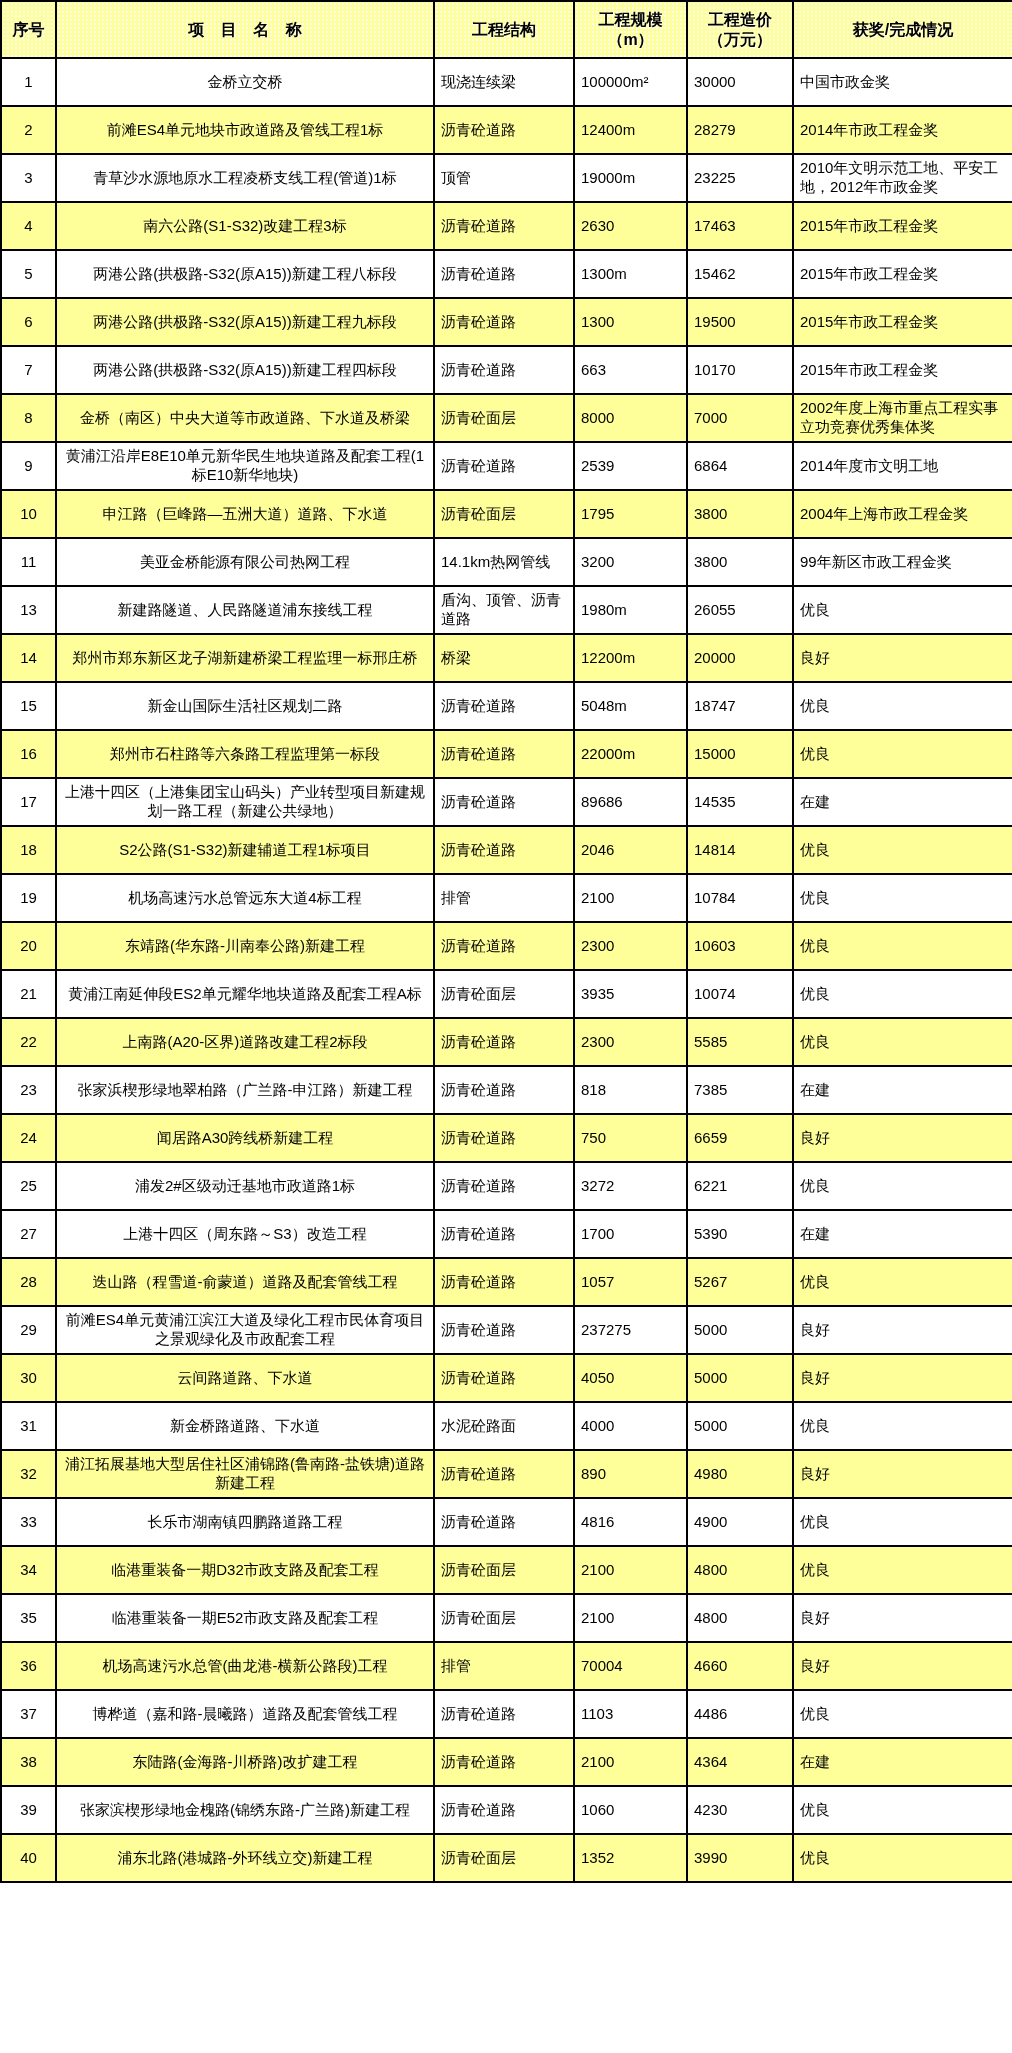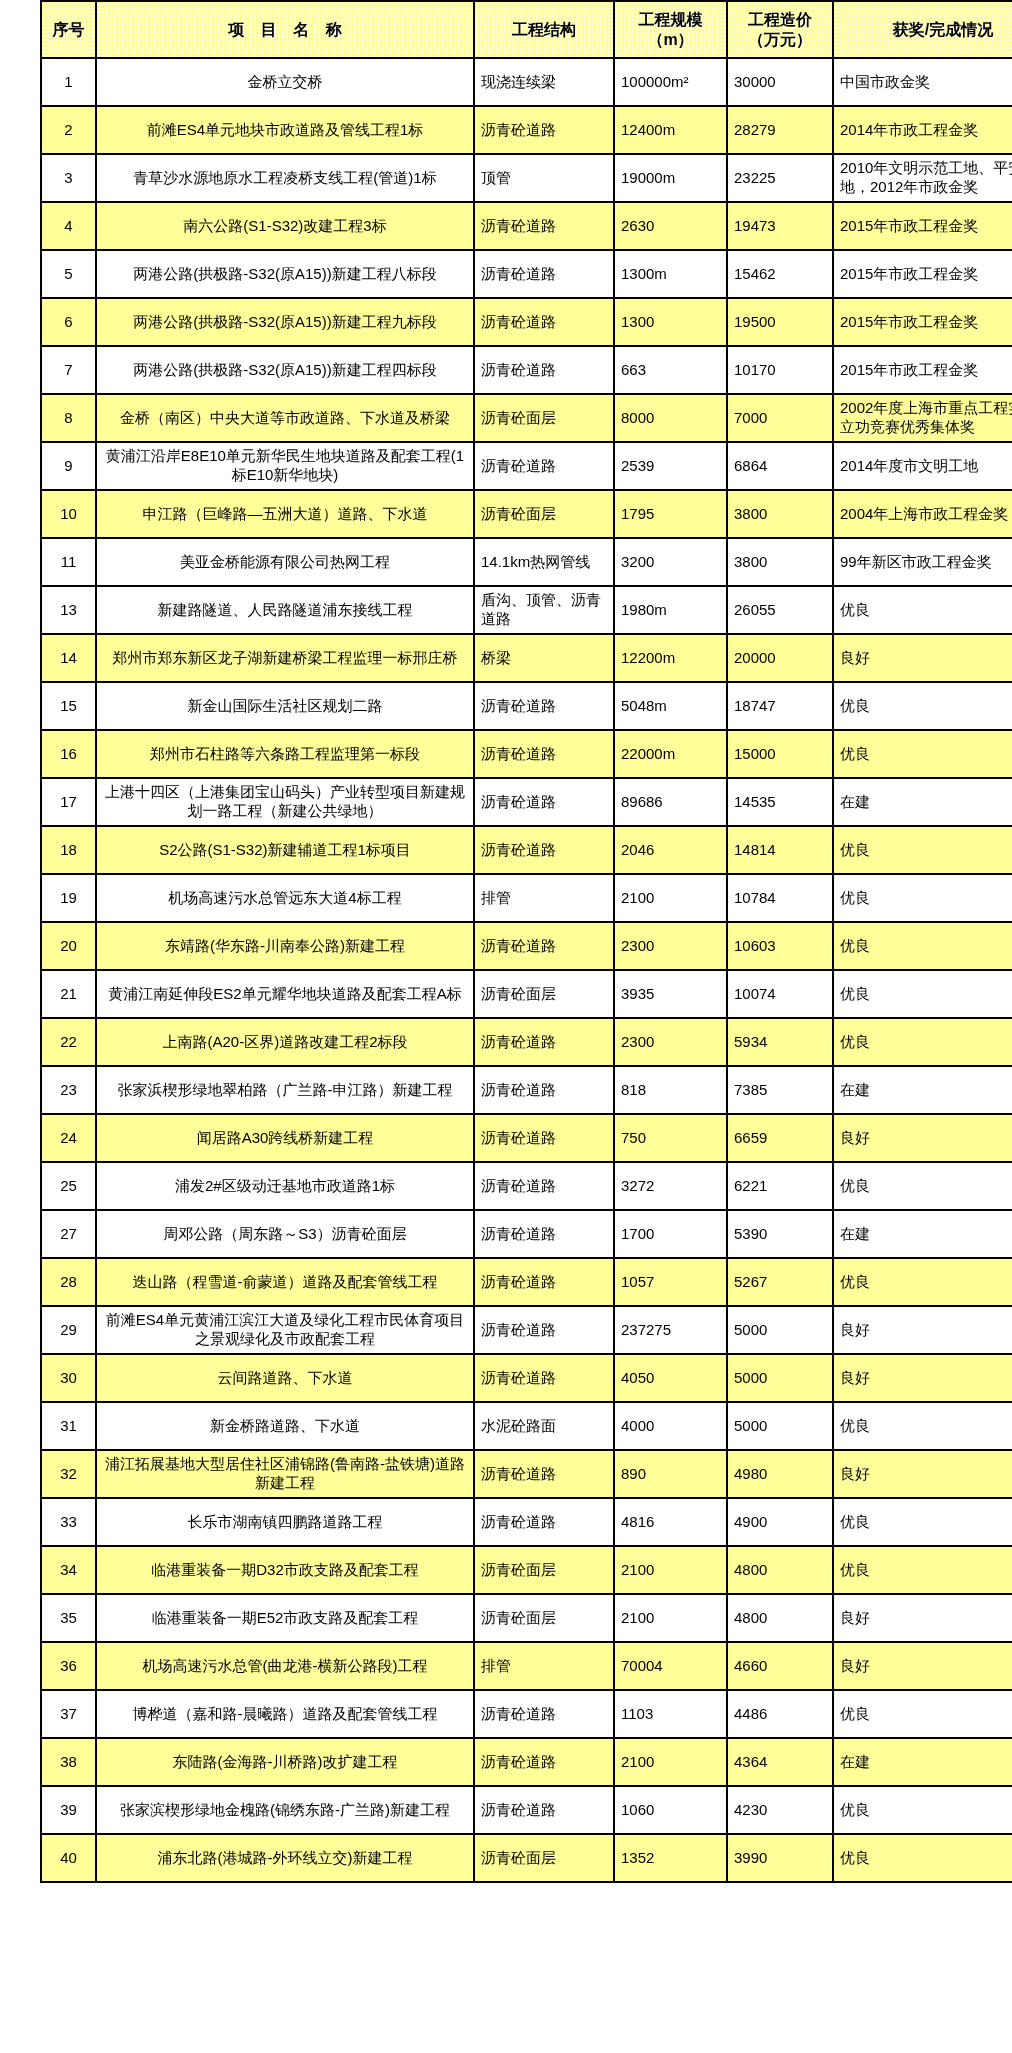--- a/index.html
+++ b/index.html
@@ -1,17 +1,17 @@
 <!DOCTYPE html>
 <html><head>
 <meta charset="utf-8">
 <style>
   html,body{margin:0;padding:0;background:#ffffff;}
   body{font-family:"Liberation Sans","DejaVu Sans",sans-serif;color:#000;}
-  .page{width:972px;margin-left:40px;}
+  .page{width:972px;}
   table{border-collapse:collapse;table-layout:fixed;width:1012px;}
   th,td{border:2px solid #000;vertical-align:middle;overflow:hidden;
         word-break:break-all;line-height:1.25;}
   thead th{
     height:51px;
     font-size:16px;
     font-weight:bold;
     text-align:center;
     padding:2px 2px;
     white-space:pre-line;
@@ -75,21 +75,21 @@
           <td class="c-struct">顶管</td>
           <td class="c-scale">19000m</td>
           <td class="c-cost">23225</td>
           <td class="c-status">2010年文明示范工地、平安工地，2012年市政金奖</td>
         </tr>
         <tr class="yellow">
           <td class="c-no">4</td>
           <td class="c-name">南六公路(S1-S32)改建工程3标</td>
           <td class="c-struct">沥青砼道路</td>
           <td class="c-scale">2630</td>
-          <td class="c-cost">19473</td>
+          <td class="c-cost">17463</td>
           <td class="c-status">2015年市政工程金奖</td>
         </tr>
         <tr>
           <td class="c-no">5</td>
           <td class="c-name">两港公路(拱极路-S32(原A15))新建工程八标段</td>
           <td class="c-struct">沥青砼道路</td>
           <td class="c-scale">1300m</td>
           <td class="c-cost">15462</td>
           <td class="c-status">2015年市政工程金奖</td>
         </tr>
@@ -211,21 +211,21 @@
           <td class="c-struct">沥青砼面层</td>
           <td class="c-scale">3935</td>
           <td class="c-cost">10074</td>
           <td class="c-status">优良</td>
         </tr>
         <tr class="yellow">
           <td class="c-no">22</td>
           <td class="c-name">上南路(A20-区界)道路改建工程2标段</td>
           <td class="c-struct">沥青砼道路</td>
           <td class="c-scale">2300</td>
-          <td class="c-cost">5934</td>
+          <td class="c-cost">5585</td>
           <td class="c-status">优良</td>
         </tr>
         <tr>
           <td class="c-no">23</td>
           <td class="c-name">张家浜楔形绿地翠柏路（广兰路-申江路）新建工程</td>
           <td class="c-struct">沥青砼道路</td>
           <td class="c-scale">818</td>
           <td class="c-cost">7385</td>
           <td class="c-status">在建</td>
         </tr>
@@ -240,21 +240,21 @@
         <tr>
           <td class="c-no">25</td>
           <td class="c-name">浦发2#区级动迁基地市政道路1标</td>
           <td class="c-struct">沥青砼道路</td>
           <td class="c-scale">3272</td>
           <td class="c-cost">6221</td>
           <td class="c-status">优良</td>
         </tr>
         <tr>
           <td class="c-no">27</td>
-          <td class="c-name">周邓公路（周东路～S3）沥青砼面层</td>
+          <td class="c-name">上港十四区（周东路～S3）改造工程</td>
           <td class="c-struct">沥青砼道路</td>
           <td class="c-scale">1700</td>
           <td class="c-cost">5390</td>
           <td class="c-status">在建</td>
         </tr>
         <tr class="yellow">
           <td class="c-no">28</td>
           <td class="c-name">迭山路（程雪道-俞蒙道）道路及配套管线工程</td>
           <td class="c-struct">沥青砼道路</td>
           <td class="c-scale">1057</td>

